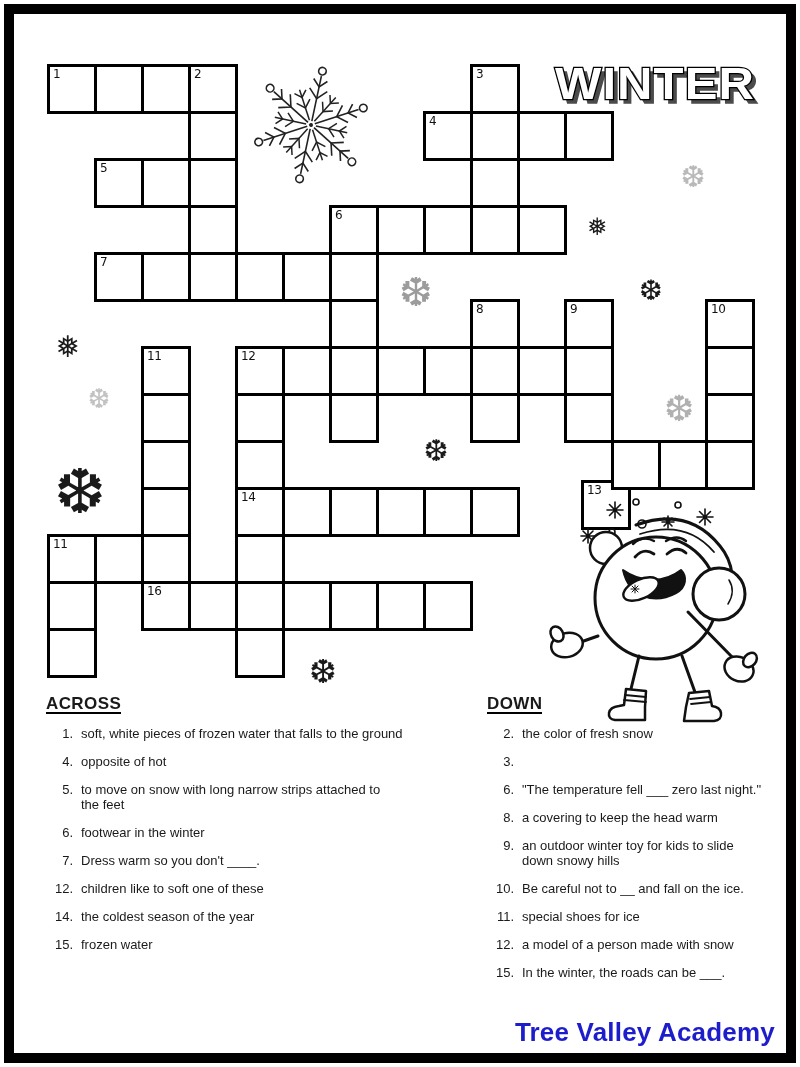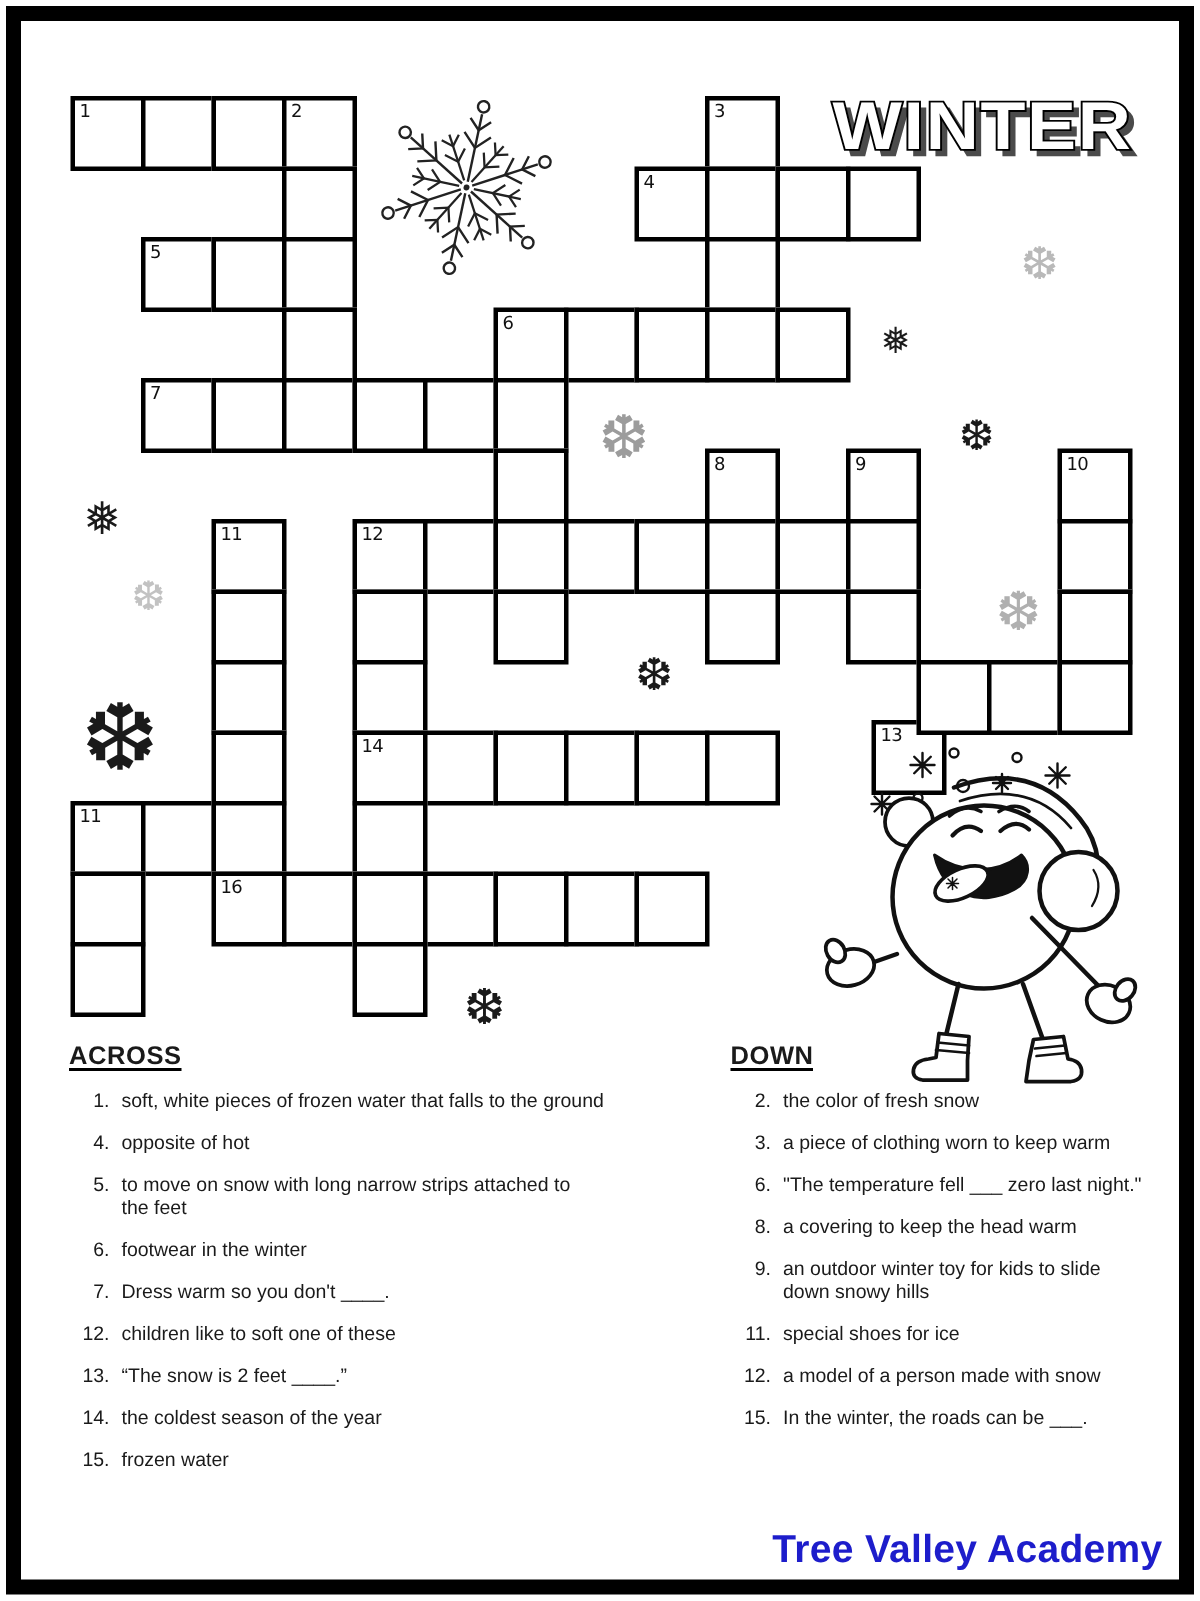--- a/index.html
+++ b/index.html
@@ -289,59 +289,58 @@
       </div>
       <div class="clue">
         <span class="clue-num">7.</span>
         <span class="clue-text">Dress warm so you don't ____.</span>
       </div>
       <div class="clue">
         <span class="clue-num">12.</span>
         <span class="clue-text">children like to soft one of these</span>
       </div>
       <div class="clue">
-        <span class="clue-num">13.</span>
-        <span class="clue-text">“The snow is 2 feet ____.”</span>
-      </div>
-      <div class="clue">
         <span class="clue-num">14.</span>
         <span class="clue-text">the coldest season of the year</span>
       </div>
       <div class="clue">
         <span class="clue-num">15.</span>
         <span class="clue-text">frozen water</span>
       </div>
     </div>
 </div>
 
 <div class="clues-col clues-down">
   <div class="clues-heading">DOWN</div>
   <div>
       <div class="clue">
         <span class="clue-num">2.</span>
         <span class="clue-text">the color of fresh snow</span>
       </div>
       <div class="clue">
         <span class="clue-num">3.</span>
-        <span class="clue-text">a piece of clothing worn to keep warm</span>
       </div>
       <div class="clue">
         <span class="clue-num">6.</span>
         <span class="clue-text">"The temperature fell ___ zero last night."</span>
       </div>
       <div class="clue">
         <span class="clue-num">8.</span>
         <span class="clue-text">a covering to keep the head warm</span>
       </div>
       <div class="clue">
         <span class="clue-num">9.</span>
         <span class="clue-text">an outdoor winter toy for kids to slide
 down snowy hills</span>
       </div>
       <div class="clue">
+        <span class="clue-num">10.</span>
+        <span class="clue-text">Be careful not to __ and fall on the ice.</span>
+      </div>
+      <div class="clue">
         <span class="clue-num">11.</span>
         <span class="clue-text">special shoes for ice</span>
       </div>
       <div class="clue">
         <span class="clue-num">12.</span>
         <span class="clue-text">a model of a person made with snow</span>
       </div>
       <div class="clue">
         <span class="clue-num">15.</span>
         <span class="clue-text">In the winter, the roads can be ___.</span>

